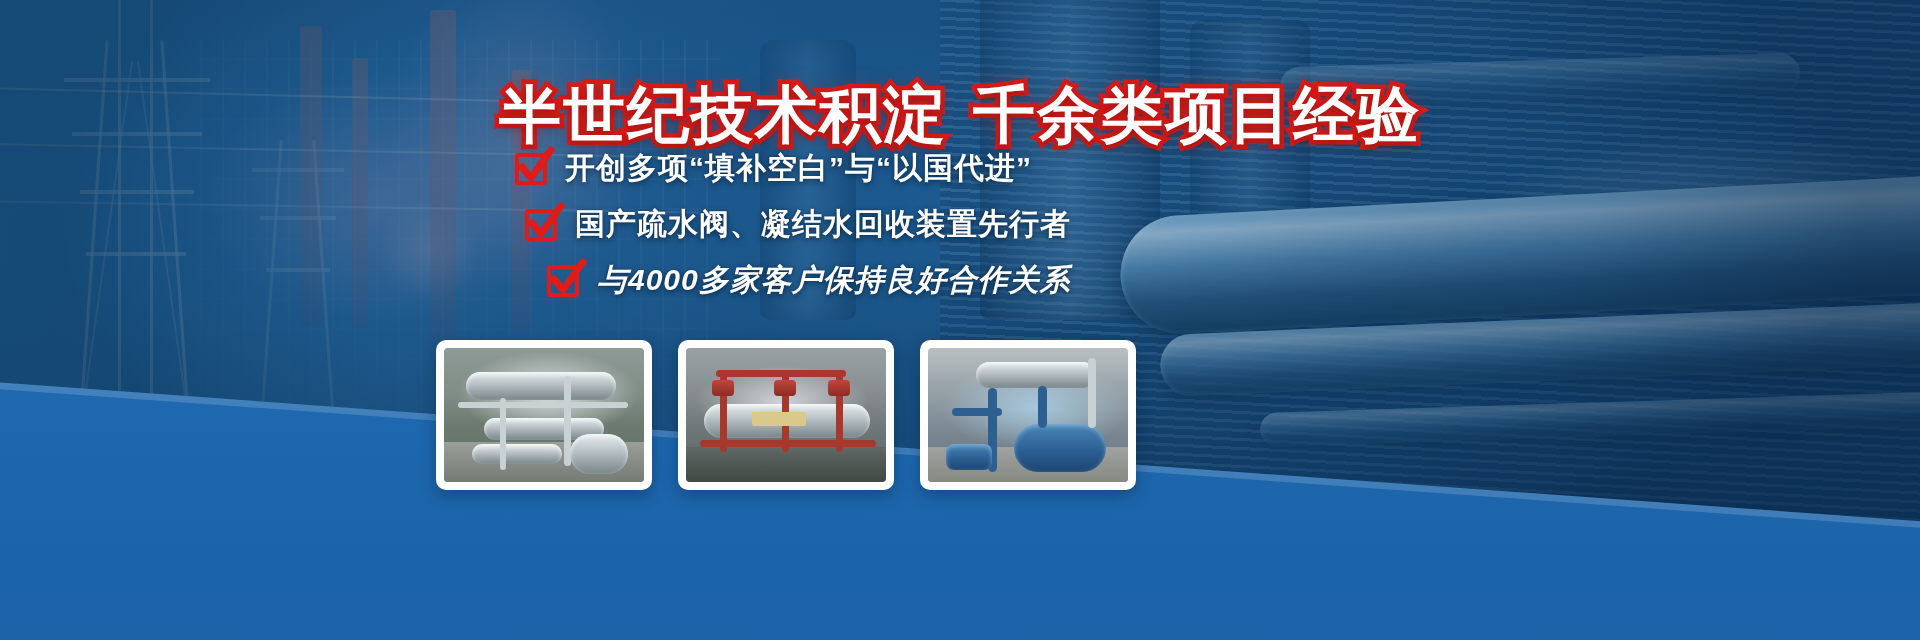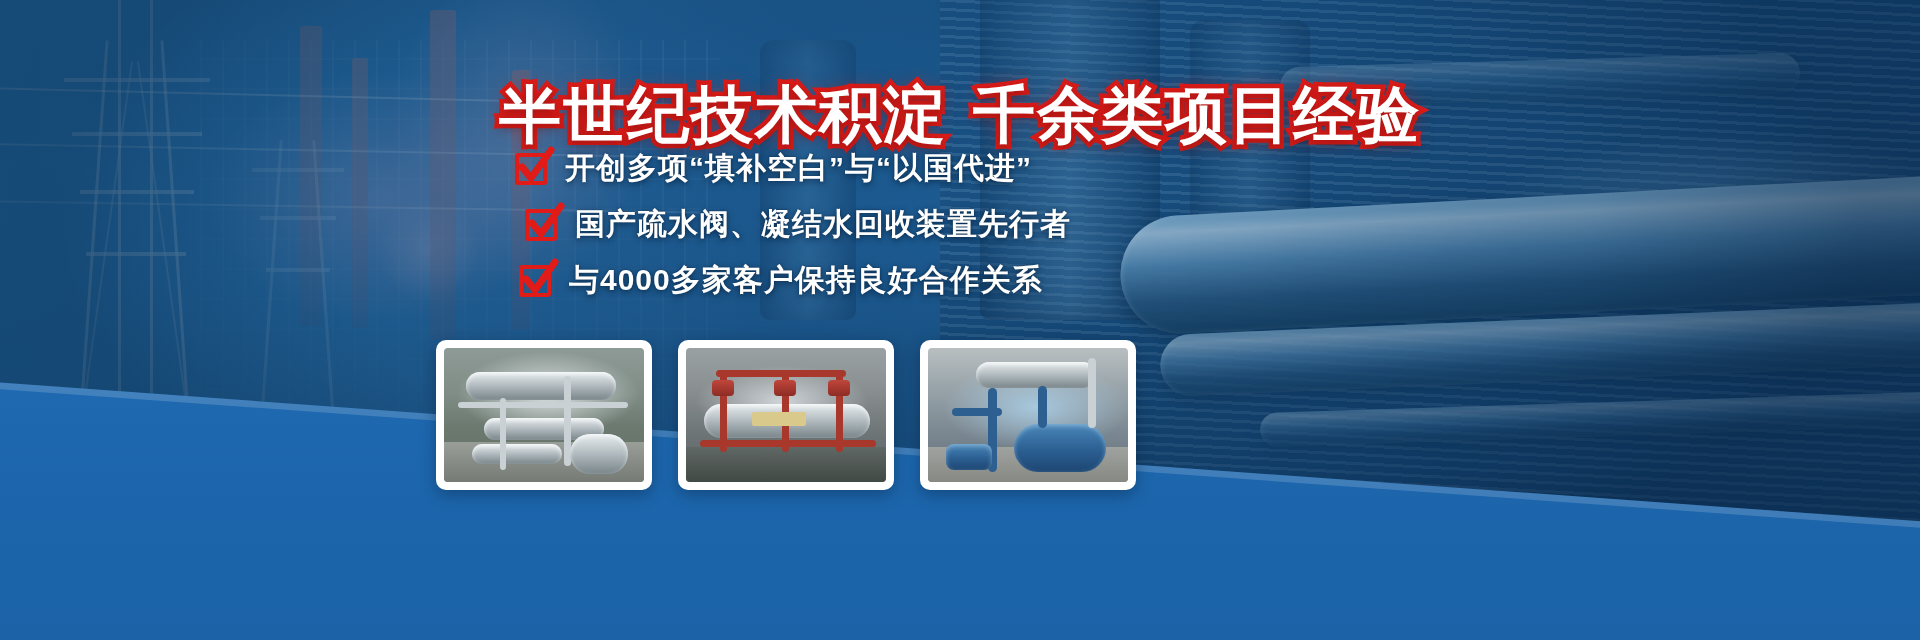--- a/index.html
+++ b/index.html
@@ -113,21 +113,21 @@
   .headline .gap{display:inline-block;width:26px;}
 
   
   .bullets{
     position:absolute;left:515px;top:148px;width:700px;
   }
   .bullet{
     display:flex;align-items:center;margin-bottom:15px;
   }
   .bullet:nth-child(2){margin-left:10px;}
-  .bullet:nth-child(3){margin-left:4px;}
+  .bullet:nth-child(3){margin-left:32px;font-style:italic;}
   .chk{
     width:32px;height:32px;flex:0 0 32px;position:relative;
     border:4px solid #e01b18;border-radius:3px;margin-right:18px;
     box-sizing:border-box;
   }
   .chk svg{position:absolute;left:-6px;top:-12px;width:44px;height:44px;}
   .btxt{
     font-size:30px;font-weight:bold;color:#ffffff;white-space:nowrap;
     text-shadow:0 2px 6px rgba(6,34,62,.75), 0 0 2px rgba(6,34,62,.6);
     letter-spacing:1px;

